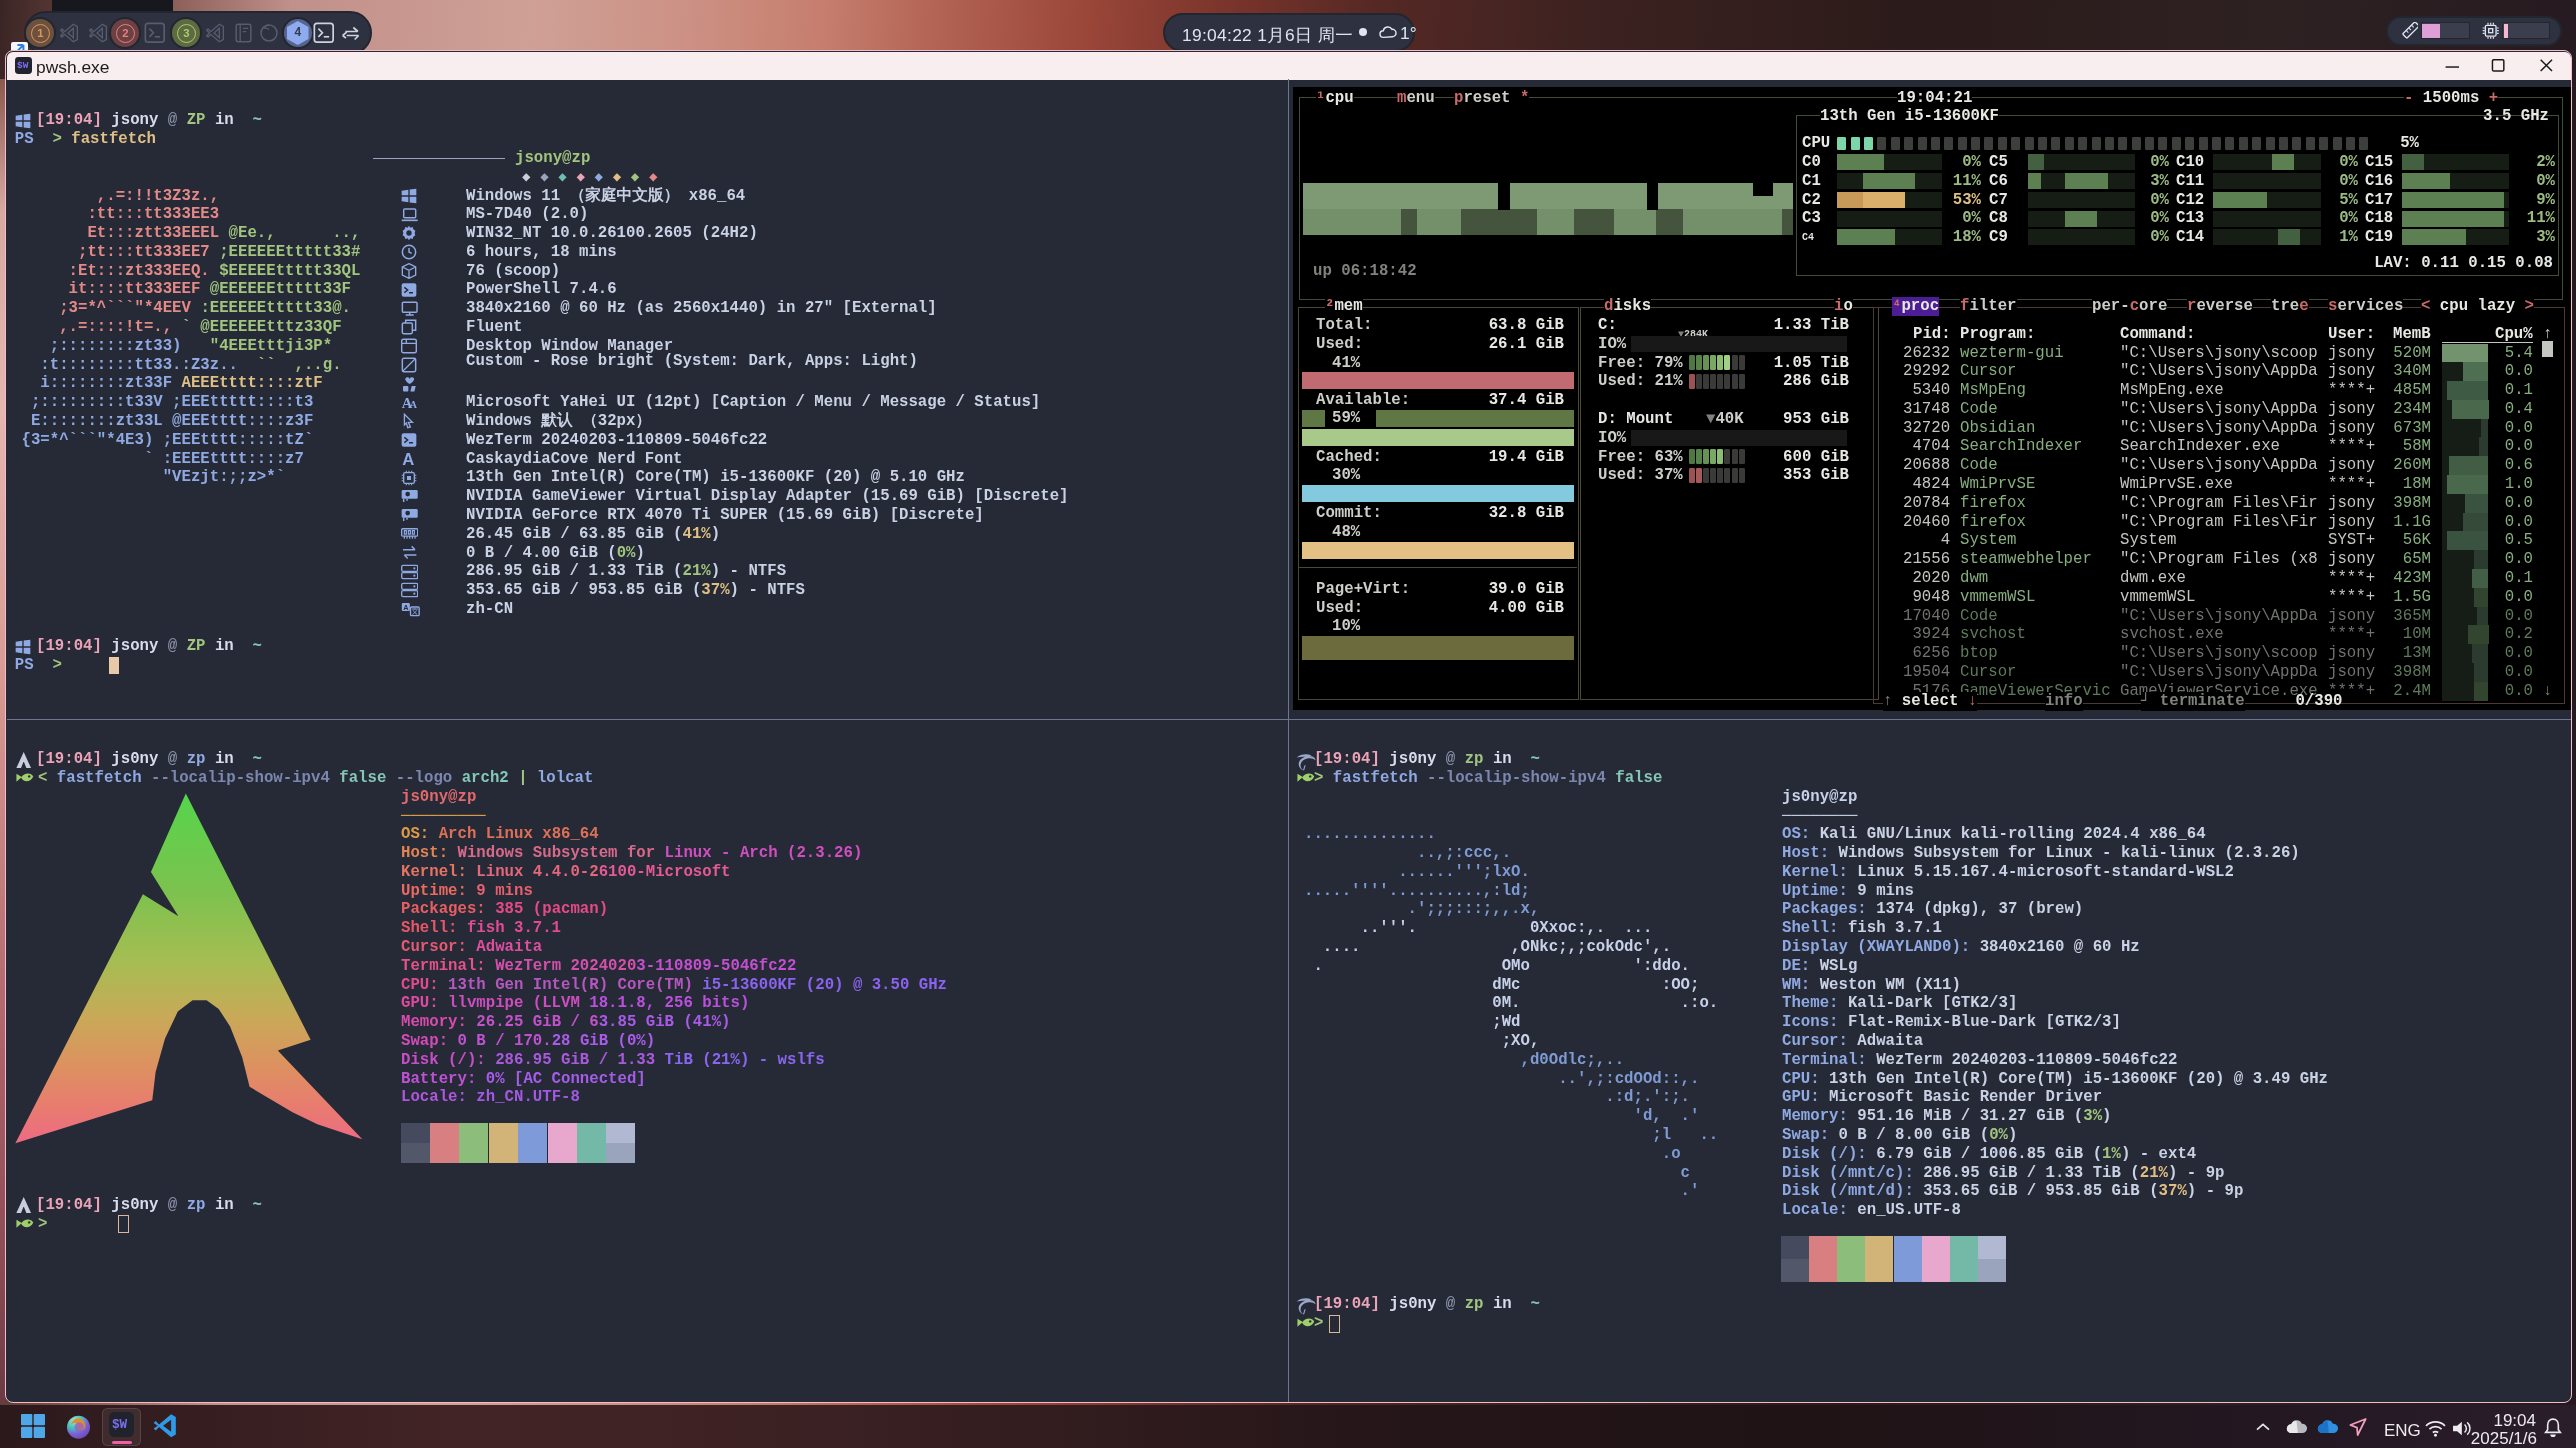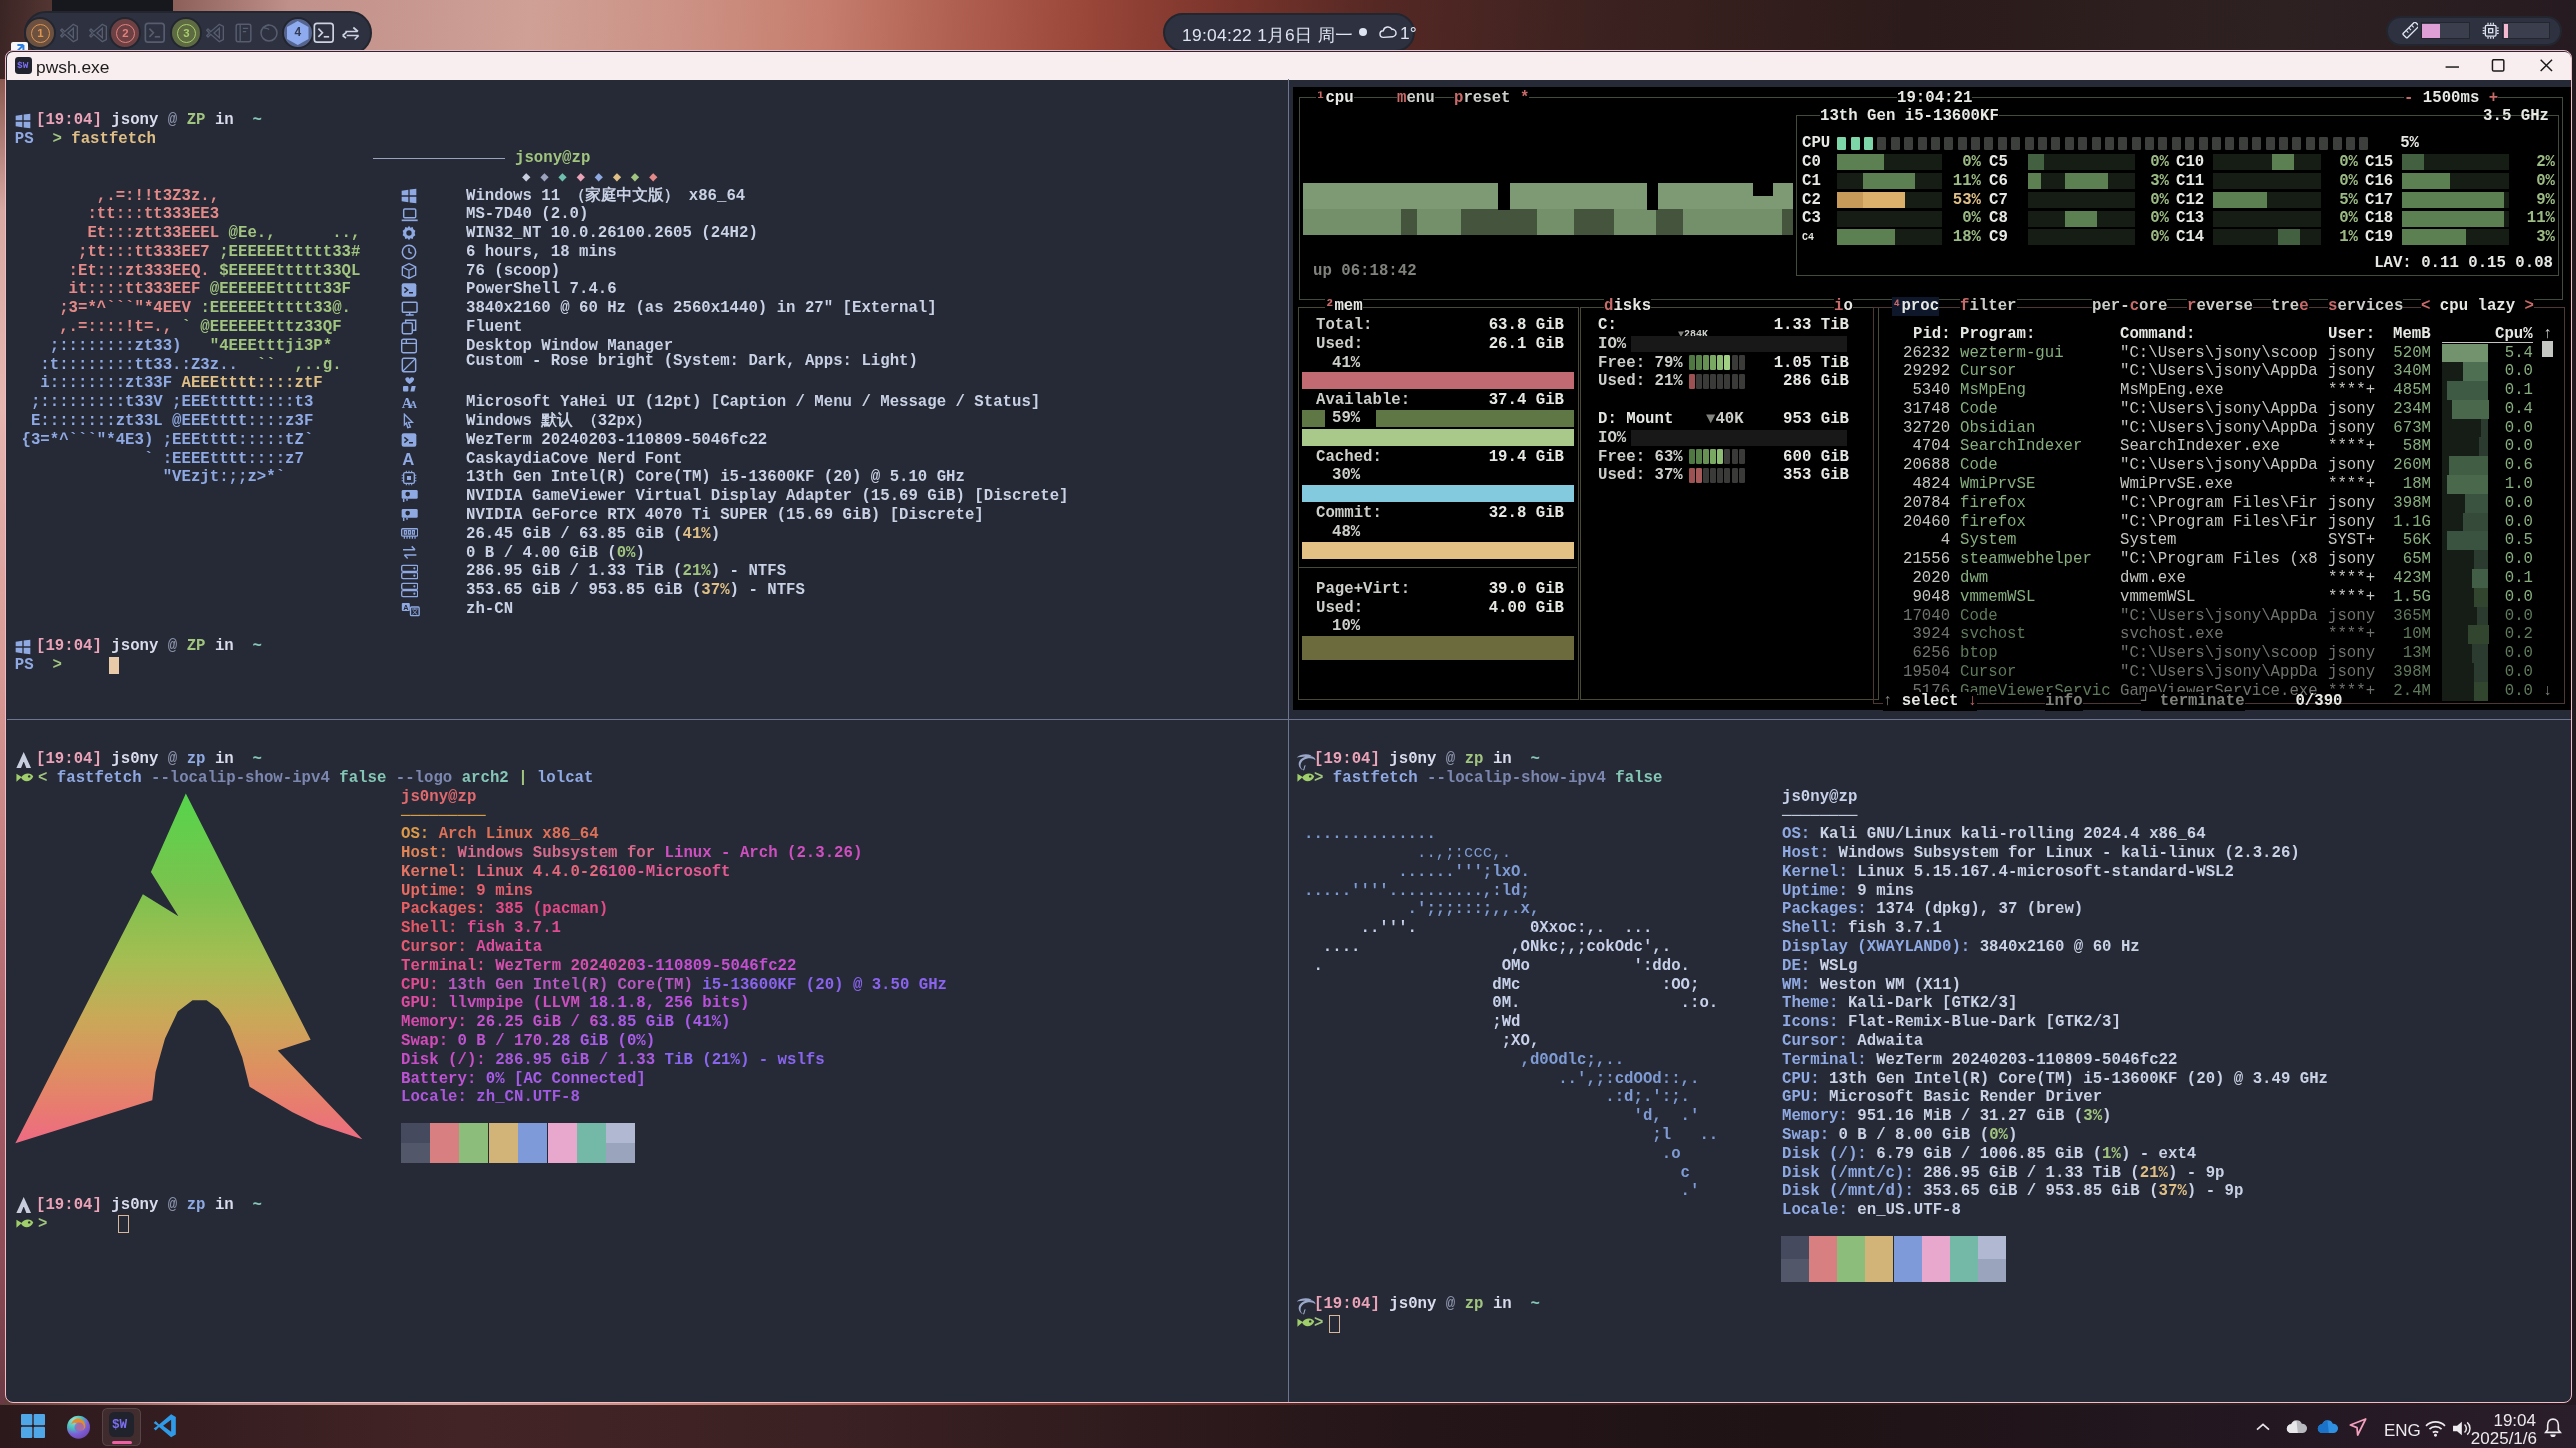--- a/index.html
+++ b/index.html
@@ -456,21 +456,21 @@
 <div style="position:absolute;left:1689px;top:468px;width:6px;height:14.8px;background:#9c5252;border-radius:1.3px;"></div>
 <div style="position:absolute;left:1696px;top:468px;width:6px;height:14.8px;background:#a65a5a;border-radius:1.3px;"></div>
 <div style="position:absolute;left:1703px;top:468px;width:6px;height:14.8px;background:#3a3a38;border-radius:1.3px;"></div>
 <div style="position:absolute;left:1710px;top:468px;width:6px;height:14.8px;background:#3a3a38;border-radius:1.3px;"></div>
 <div style="position:absolute;left:1717px;top:468px;width:6px;height:14.8px;background:#3a3a38;border-radius:1.3px;"></div>
 <div style="position:absolute;left:1724px;top:468px;width:6px;height:14.8px;background:#3a3a38;border-radius:1.3px;"></div>
 <div style="position:absolute;left:1732px;top:468px;width:6px;height:14.8px;background:#3a3a38;border-radius:1.3px;"></div>
 <div style="position:absolute;left:1739px;top:468px;width:6px;height:14.8px;background:#3a3a38;border-radius:1.3px;"></div>
 <div class="m" style="left:1379px;top:466px;width:470px;text-align:right;font-weight:700;"><span style="color:#e6e8e3">353 GiB</span></div>
 <div style="position:absolute;left:1873px;top:307px;width:692px;height:397px;border:1px solid #4d3836;"></div>
-<div class="m" style="left:1892px;top:297px;font-weight:700;font-size:15.7px;background:#0f172a;"><span style="color:#c96a6a">⁴</span><span style="color:#e6e8e3">proc</span></div>
+<div class="m" style="left:1892px;top:297px;font-weight:700;font-size:15.7px;background:#4c1d95;"><span style="color:#c96a6a">⁴</span><span style="color:#e6e8e3">proc</span></div>
 <div class="m" style="left:1960px;top:297px;font-weight:700;font-size:15.7px;background:#000;"><span style="color:#c96a6a">f</span><span style="color:#cccfc9">ilter</span></div>
 <div class="m" style="left:2092px;top:297px;font-weight:700;font-size:15.7px;background:#000;"><span style="color:#cccfc9">per-</span><span style="color:#c96a6a">c</span><span style="color:#cccfc9">ore</span></div>
 <div class="m" style="left:2187px;top:297px;font-weight:700;font-size:15.7px;background:#000;"><span style="color:#c96a6a">r</span><span style="color:#cccfc9">everse</span></div>
 <div class="m" style="left:2271px;top:297px;font-weight:700;font-size:15.7px;background:#000;"><span style="color:#cccfc9">tre</span><span style="color:#c96a6a">e</span></div>
 <div class="m" style="left:2328px;top:297px;font-weight:700;font-size:15.7px;background:#000;"><span style="color:#c96a6a">s</span><span style="color:#cccfc9">ervices</span></div>
 <div class="m" style="left:2421px;top:297px;font-weight:700;font-size:15.7px;background:#000;"><span style="color:#c96a6a">&lt; </span><span style="color:#e6e8e3">cpu lazy</span><span style="color:#c96a6a"> &gt;</span></div>
 <div class="m" style="left:1913px;top:325px;font-weight:700;font-size:15.7px;"><span style="color:#e6e8e3">Pid:</span><span style="color:#e6e8e3"> Program:</span></div>
 <div class="m" style="left:2120px;top:325px;font-weight:700;font-size:15.7px;"><span style="color:#e6e8e3">Command:</span></div>
 <div class="m" style="left:2328px;top:325px;font-weight:700;font-size:15.7px;"><span style="color:#e6e8e3">User:</span></div>
 <div class="m" style="left:2393px;top:325px;font-weight:700;font-size:15.7px;"><span style="color:#e6e8e3">MemB</span></div>
@@ -712,21 +712,21 @@
     <path d="M1 8 C7 3 16 2 23 5 L21 6 C26 6 29 9 29 12 C27 10 24 9 21 9 C13 9 8 13 7 18 C6 22 8 25 11 27 C7 26 4 22 4 18 C4 13 8 9 14 7 C9 7 4 8 1 8 Z" fill="#9aa7c8"></path>
     <path d="M11 27 C13 24 12 21 14 20" fill="none" stroke="#9aa7c8" stroke-width="1.6"></path>
   </svg>
 <div class="m" style="left:1314px;top:750px;font-weight:700;"><span style="color:#eba3b8">[19:04] </span><span style="color:#d8dced">js0ny </span><span style="color:#8a90a8">@ </span><span style="color:#a1c47f">zp </span><span style="color:#d8dced">in </span><span style="color:#85c7b6"> ~</span></div>
 <svg style="position:absolute;left:1296px;top:771px" width="19" height="14.8" viewBox="0 0 28 22">
     <path d="M2 4 L10 9 L2 16 Z M9 10 C13 2 24 2 27 8 C24 16 13 18 9 10 Z" fill="#9fce6a"></path>
     <circle cx="21" cy="8" r="1.8" fill="#262a36"></circle>
   </svg>
 <div class="m" style="left:1314px;top:769px;font-weight:700;"><span style="color:#a1c47f">&gt; </span><span style="color:#8fa9e3">fastfetch </span><span style="color:#7c87b0">--localip-show-ipv4 </span><span style="color:#85c7b6">false</span></div>
 <div class="m" style="left:1304px;top:825px;font-weight:700;"><span style="color:#7e9bd4">..............</span></div>
-<div class="m" style="left:1304px;top:844px;font-weight:400;"><span style="color:#7e9bd4">            ..,;:ccc,.</span></div>
+<div class="m" style="left:1304px;top:844px;font-weight:700;"><span style="color:#7e9bd4">            ..,;:ccc,.</span></div>
 <div class="m" style="left:1304px;top:863px;font-weight:700;"><span style="color:#7e9bd4">          ......''';lxO.</span></div>
 <div class="m" style="left:1304px;top:882px;font-weight:700;"><span style="color:#7e9bd4">.....''''..........,:ld;</span></div>
 <div class="m" style="left:1304px;top:900px;font-weight:700;"><span style="color:#7e9bd4">           .';;;:::;,,.x,</span></div>
 <div class="m" style="left:1304px;top:919px;font-weight:700;"><span style="color:#7e9bd4">      </span><span style="color:#c7d1ea">..'''.            0Xxoc:,.  ...</span></div>
 <div class="m" style="left:1304px;top:938px;font-weight:700;"><span style="color:#7e9bd4">  </span><span style="color:#c7d1ea">....                ,ONkc;,;cokOdc',.</span></div>
 <div class="m" style="left:1304px;top:957px;font-weight:700;"><span style="color:#7e9bd4"> </span><span style="color:#c7d1ea">.                   OMo           ':ddo.</span></div>
 <div class="m" style="left:1304px;top:976px;font-weight:700;"><span style="color:#7e9bd4">                    </span><span style="color:#c7d1ea">dMc               :OO;</span></div>
 <div class="m" style="left:1304px;top:994px;font-weight:700;"><span style="color:#7e9bd4">                    </span><span style="color:#c7d1ea">0M.                 .:o.</span></div>
 <div class="m" style="left:1304px;top:1013px;font-weight:700;"><span style="color:#7e9bd4">                    </span><span style="color:#c7d1ea">;Wd</span></div>
 <div class="m" style="left:1304px;top:1032px;font-weight:700;"><span style="color:#7e9bd4">                     </span><span style="color:#c7d1ea">;XO,</span></div>

